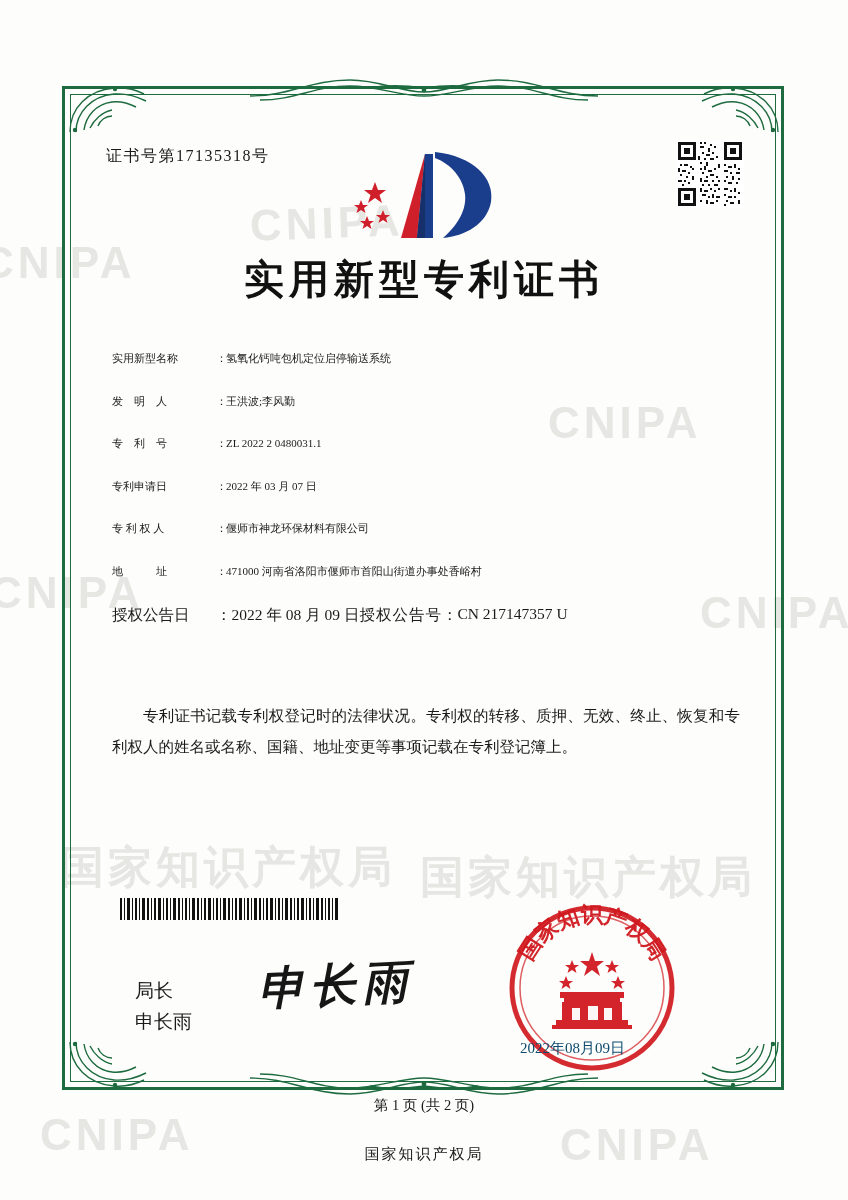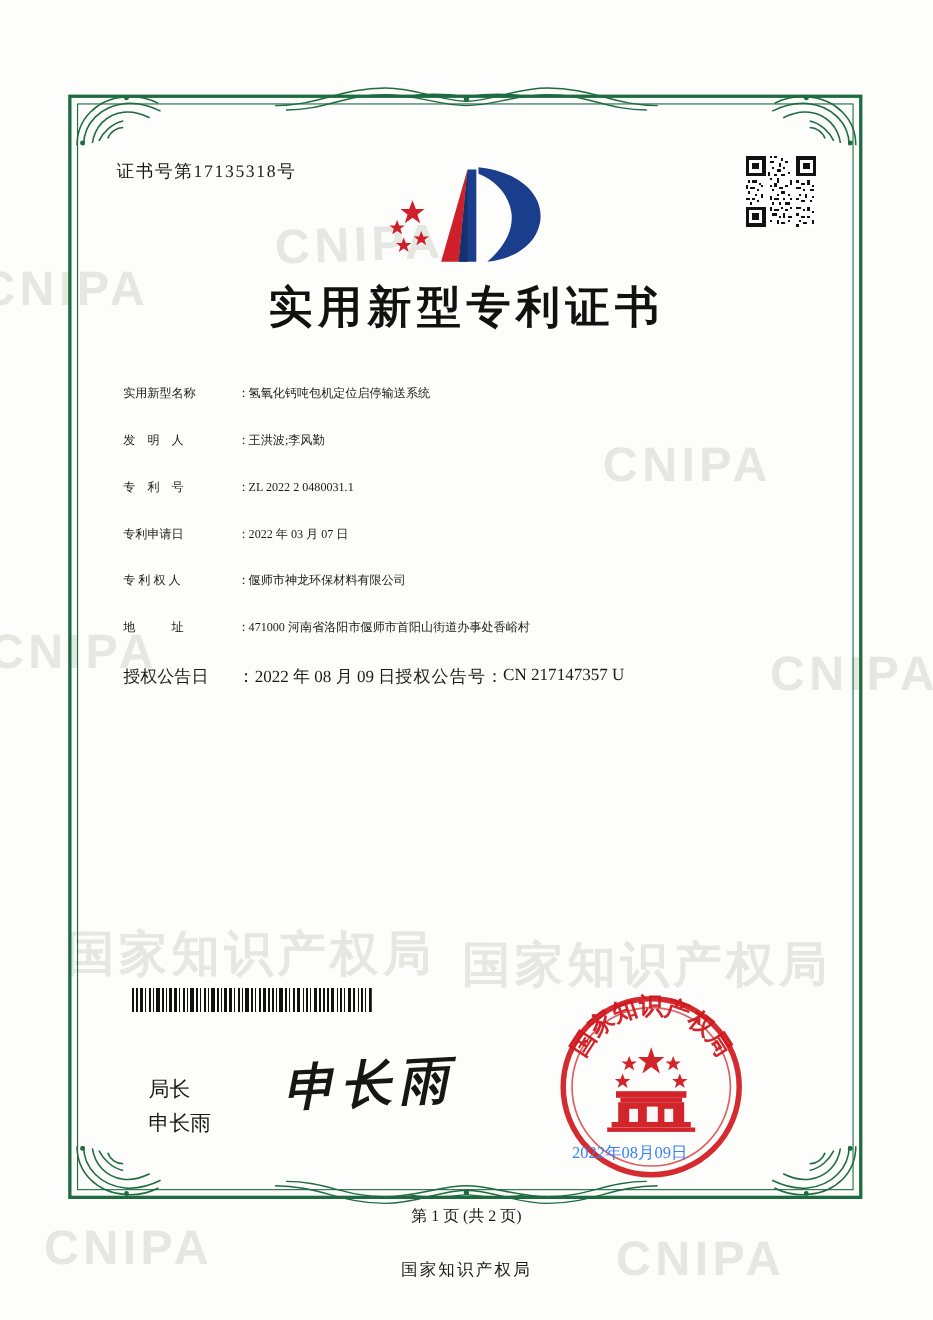--- a/index.html
+++ b/index.html
@@ -209,21 +209,21 @@
     left: 504px;
     top: 900px;
     width: 176px;
     height: 176px;
   }
   .seal-date {
     position: absolute;
     left: 520px;
     top: 1039px;
     font-size: 15px;
-    color: #3b82f6;
+    color: #0c4a6e;
     letter-spacing: 0px;
   }
 
   
   .page-num {
     position: absolute;
     left: 0; right: 0;
     top: 1096px;
     text-align: center;
     font-size: 14.5px;
@@ -485,20 +485,21 @@
       <div class="seg2">
         <div class="lab2">授权公告号</div>
         <div class="colon">：</div>
         <div>CN 217147357 U</div>
       </div>
     </div>
 
   </div>
 
   <div class="paras">
+    <p>专利证书记载专利权登记时的法律状况。专利权的转移、质押、无效、终止、恢复和专利权人的姓名或名称、国籍、地址变更等事项记载在专利登记簿上。</p>
   </div>
 
   <div class="barcode">
     <svg width="218" height="22" viewBox="0 0 218 22" shape-rendering="crispEdges">
       <rect width="218" height="22" fill="#fdfdfb"></rect>
       <g fill="#111">
         <rect x="0" y="0" width="2" height="22"></rect>
           <rect x="4" y="0" width="1" height="22"></rect>
         <rect x="7" y="0" width="3" height="22"></rect>
           <rect x="12" y="0" width="1" height="22"></rect>

